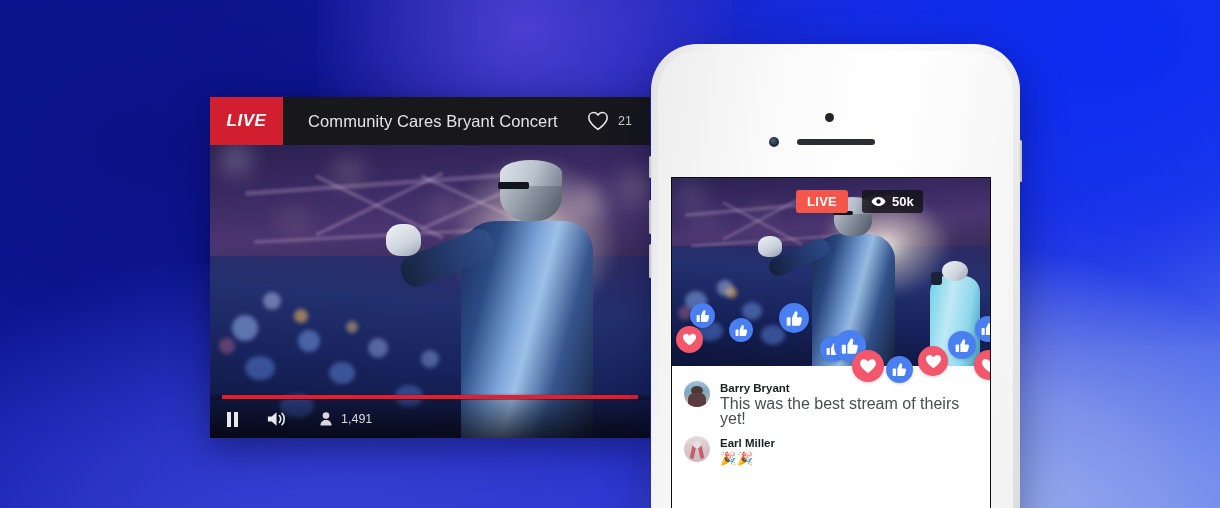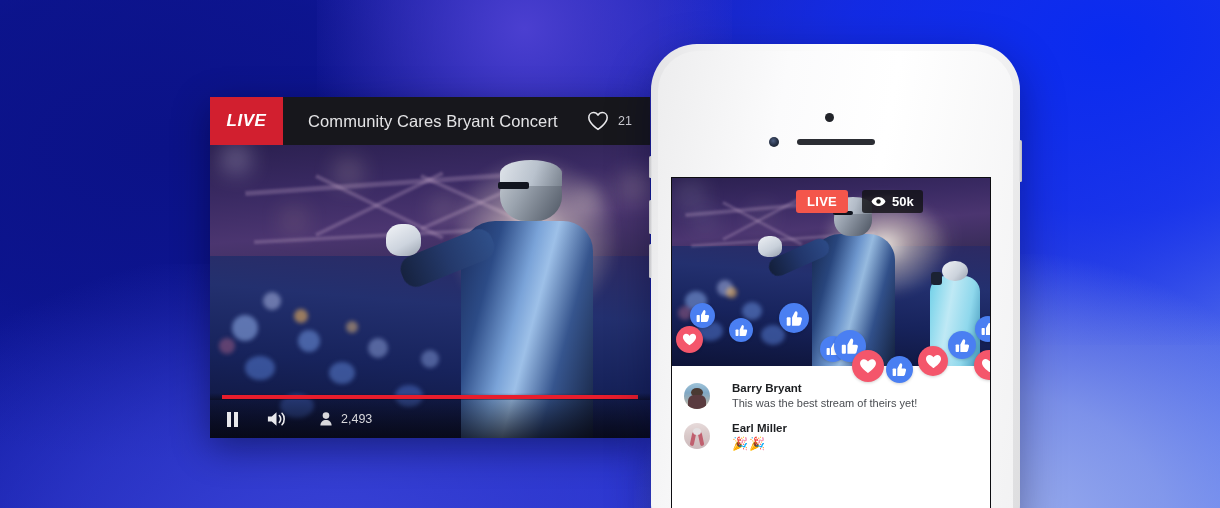--- a/index.html
+++ b/index.html
@@ -187,30 +187,30 @@
   }
   .bub.like { background:#4a7ff2; }
   .bub.love { background:#f4566b; }
 
   
   #comments {
     position:absolute; left:0; top:188px; width:100%; height:187px;
     background:#fff; padding:10px 0 0 0;
   }
   .cmt {
-    display:flex; align-items:center; gap:22px;
+    display:flex; align-items:flex-start; gap:10px;
     padding:5px 12px 5px 12px;
   }
   .av {
     width:26px; height:26px; border-radius:50%; flex:none;
     overflow:hidden; position:relative; background:#cfd2d8;
   }
   .cbody { padding-top:0; }
   .cname { font-size:11.5px; font-weight:bold; color:#1c1e21; line-height:14px; }
-  .ctext { font-size:11px; color:#4a4d52; line-height:15px; margin-top:1px; }
+  .ctext { font-size:16px; color:#4a4d52; line-height:15px; margin-top:1px; }
   .ctext.emoji { font-size:13px; letter-spacing:1px; }
 </style>
 </head>
 <body>
 
 <div id="bg">
   <div class="l1"></div>
   <div class="l2"></div>
   <div class="l3"></div>
   <div class="l4"></div>
@@ -291,21 +291,21 @@
           <path d="M2 6.5 H6 L11 2 V16 L6 11.5 H2 Z" fill="#e8e8ec"></path>
           <path d="M14 5.5 C15.9 7.3 15.9 10.7 14 12.5" fill="none" stroke="#e8e8ec" stroke-width="1.7" stroke-linecap="round"></path>
           <path d="M16.8 3 C19.8 6 19.8 12 16.8 15" fill="none" stroke="#e8e8ec" stroke-width="1.7" stroke-linecap="round"></path>
         </svg>
       </div>
       <div id="viewerGroup">
         <svg width="12" height="14" viewBox="0 0 12 14">
           <circle cx="6" cy="3.6" r="3.3" fill="#d8d8dc"></circle>
           <path d="M0.4 13.6 C0.4 9.9 2.9 8 6 8 C9.1 8 11.6 9.9 11.6 13.6 Z" fill="#d8d8dc"></path>
         </svg>
-        <span class="cnt">2,493</span>
+        <span class="cnt">1,491</span>
       </div>
     </div>
   </div>
 </div>
 
 <div id="phone">
   <div id="phoneInner"></div>
   <div id="sensor"></div>
   <div id="camera"></div>
   <div id="speaker"></div>

